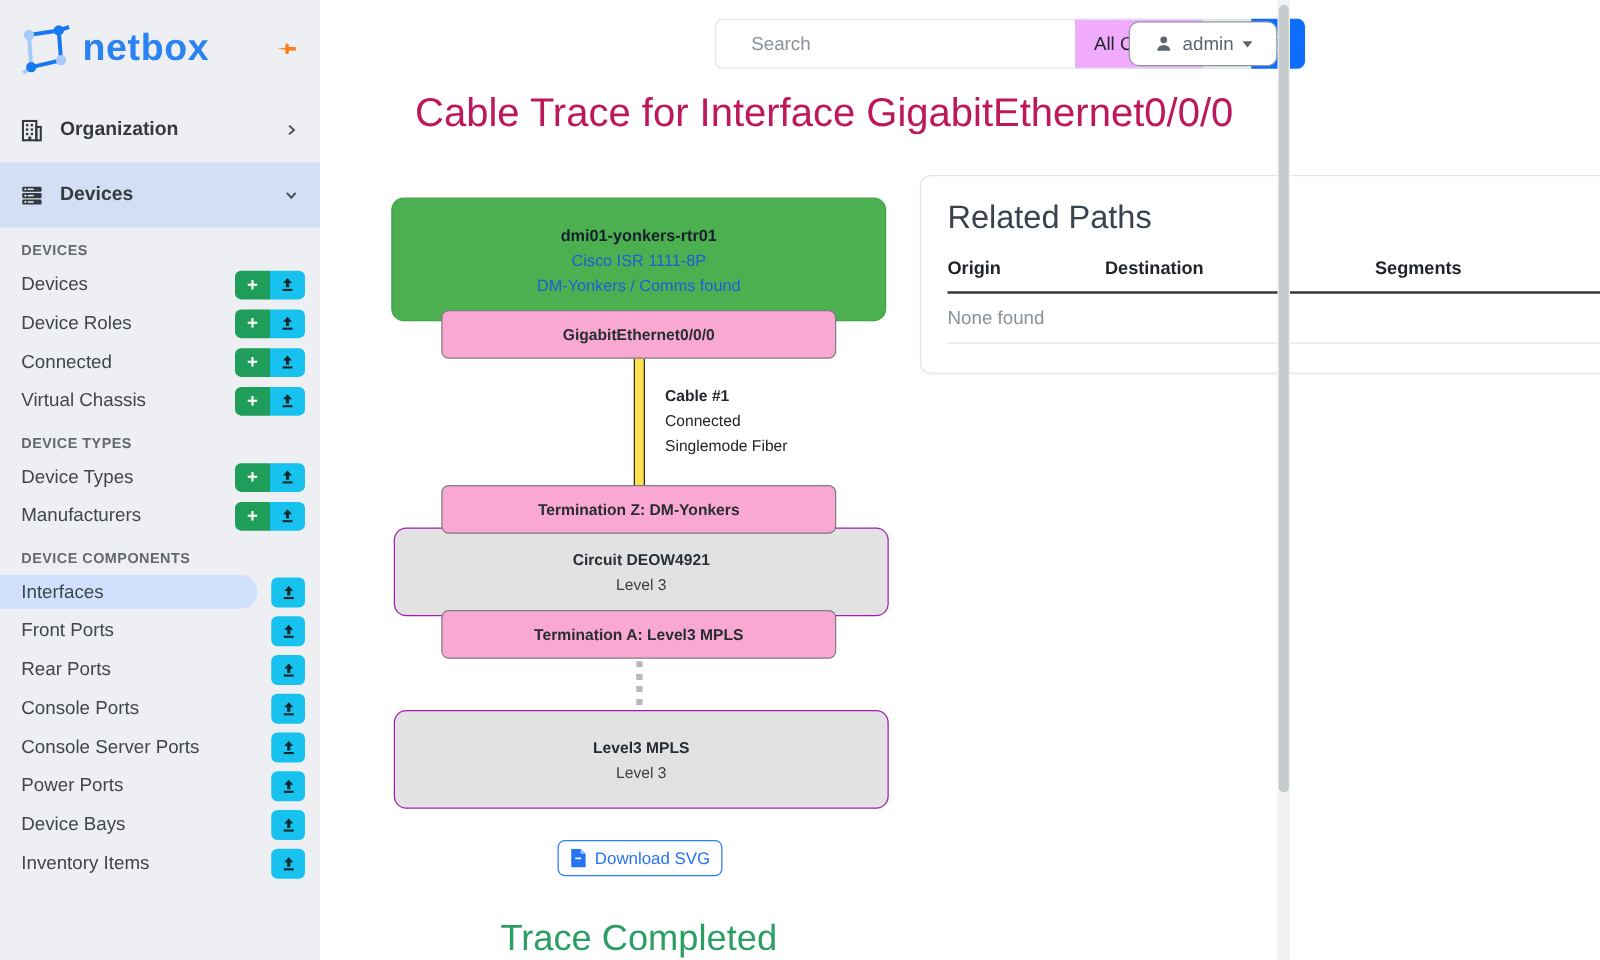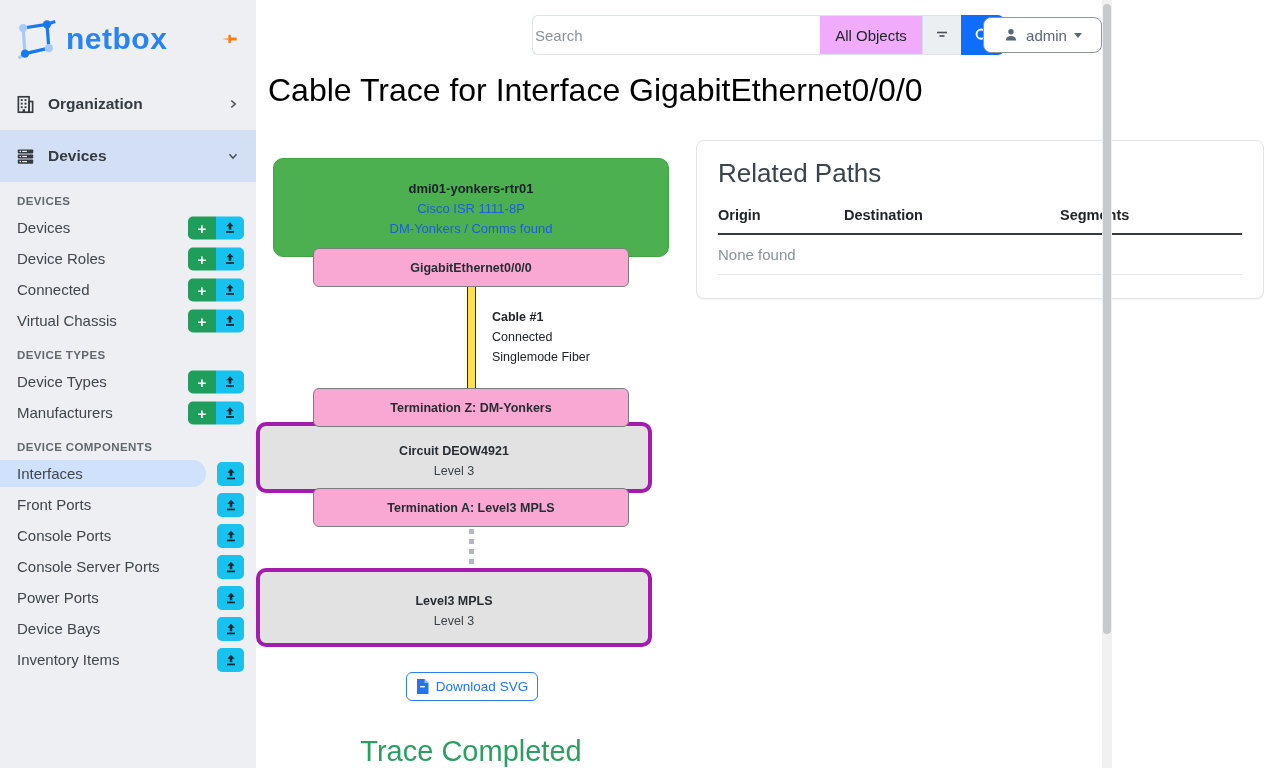--- a/index.html
+++ b/index.html
@@ -1,18 +1,18 @@
 <!DOCTYPE html>
 <html><head>
 <meta charset="utf-8">
 <style>
   * { box-sizing: border-box; margin: 0; padding: 0; }
   html,body { width:1280px; height:768px; overflow:hidden;
     font-family:"Liberation Sans","DejaVu Sans",sans-serif; background:#fff; }
-  .app { display:flex; width:1112px; height:768px; position:relative; }
+  .app { display:flex; width:1032px; height:768px; position:relative;gap:40px; }
 
   
   .sidebar { width:256px; flex-shrink:0; background:#edeff2; height:768px; }
   .logo-row { height:78px; display:flex; align-items:center; padding:0 18px 0 14px; justify-content:space-between; }
   .logo { display:flex; align-items:center; gap:8px; cursor:pointer; }
   .logo-text { font-size:30px; font-weight:bold; color:#2a83f0; letter-spacing:.5px; }
   .pin { width:18px; height:18px; }
 
   .nav-group { height:52px; display:flex; align-items:center; padding:0 16px; gap:13px; color:#343a40; font-size:15.5px; font-weight:600; cursor:pointer; }
   .nav-group.active { background:#d2dff4; }
@@ -25,43 +25,43 @@
   .item .hl { position:absolute; left:0; top:2px; bottom:2px; width:206px; background:#cfe1fc; border-radius:0 14px 14px 0; }
   .btns { position:absolute; right:12px; top:50%; transform:translateY(-50%); display:flex; }
   .btn-add { width:28px; height:23px; background:#1f9d5b; border:none; border-radius:5px 0 0 5px; color:#fff; font-size:15px; font-weight:bold; line-height:21px; text-align:center; cursor:pointer; }
   .btn-import { width:28px; height:23px; background:#17c2ef; border:none; border-radius:0 5px 5px 0; display:flex; align-items:center; justify-content:center; cursor:pointer; }
   .btn-import.solo { border-radius:5px; width:27px; height:24px; }
 
   
   .main { flex:1; position:relative; background:#fff; }
 
   .search-group { position:absolute; left:276px; top:15px; height:40px; display:flex; }
-  .search-input { width:288px; height:40px; border:1px solid #dfe3e7; border-right:none; border-radius:6px 0 0 6px; padding:0 2px; font-size:15px; color:#14532d; outline:none; font-family:inherit; }
+  .search-input { width:288px; height:40px; border:1px solid #dfe3e7; border-right:none; border-radius:6px 0 0 6px; padding:0 28px; font-size:15px; color:#14532d; outline:none; font-family:inherit; }
   .search-input::placeholder { color:#8a9199; }
   .scope-btn { width:102px; height:40px; background:#f0abfc; border:1px solid #dfe3e7; border-left:none; border-right:none; font-size:15px; color:#212529; font-family:inherit; cursor:pointer; }
   .filter-btn { width:39px; height:40px; background:#eceff1; border:1px solid #dfe3e7; border-right:none; border-left:1px solid #d9dde1; display:flex; align-items:center; justify-content:center; cursor:pointer; }
   .search-btn { width:43px; height:40px; background:#0d6efd; border:none; border-radius:0 6px 6px 0; display:flex; align-items:center; justify-content:center; cursor:pointer; }
 
   .account-btn { position:absolute; right:10px; top:17px; width:119px; height:36px; background:#fff; border:1px solid #8d959e; border-radius:8px; display:flex; align-items:center; justify-content:center; gap:7px; color:#5b6670; font-size:15px; cursor:pointer; font-family:inherit; }
   .caret { width:0; height:0; border-left:4.5px solid transparent; border-right:4.5px solid transparent; border-top:5px solid #5b6670; }
 
-  .page-title { position:absolute; left:12px; top:72px; font-size:32px; font-weight:400; color:#000000; }
+  .page-title { position:absolute; left:36px; top:72px; font-size:32px; font-weight:400; color:#be185d; }
 
   
   .node-device { position:absolute; left:17px; top:158px; width:396px; height:99px; background:#4cb050; border:1px solid #41a246; border-radius:10px; text-align:center; padding-top:20px; z-index:1; }
   .node-device .name { font-size:13px; font-weight:bold; color:#17202b; line-height:20px; cursor:pointer; }
   .node-device .sub { font-size:13px; color:#1c5fd8; line-height:20px; cursor:pointer; }
   .small-box { position:absolute; left:57px; width:316px; height:39px; background:#f9a8d4; border:1px solid #7d7d7d; border-radius:6px; display:flex; align-items:center; justify-content:center; font-size:12.5px; font-weight:bold; color:#272d33; z-index:3; cursor:pointer; }
   .iface-box { top:248px; }
   .termz-box { top:388px; }
   .terma-box { top:488px; }
   .cable-bar { position:absolute; left:211px; top:287px; width:9px; height:101px; background:#ffe14d; border-left:1.5px solid #2b2b2b; border-right:1.5px solid #2b2b2b; z-index:2; }
   .cable-text { position:absolute; left:236px; top:307px; font-size:12.5px; line-height:20px; color:#212529; z-index:2; }
   .cable-text .c-label { font-weight:bold; cursor:pointer; }
-  .big-box { position:absolute; left:0; width:396px; background:#e2e2e2; border:4px solid #a21caf; border-radius:10px; text-align:center; z-index:2; }
+  .big-box { position:absolute; left:19px; width:396px; background:#e2e2e2; border:1px solid #a21caf; border-radius:10px; text-align:center; z-index:2; }
   .circuit-box { top:422px; height:71px; padding-top:15px; }
   .attach-box { top:568px; height:79px; padding-top:19px; }
   .big-box .t1 { font-size:12.5px; font-weight:bold; color:#272d33; line-height:20px; cursor:pointer; }
   .big-box .t2 { font-size:12.5px; color:#3c4248; line-height:20px; }
   .dotted-link { position:absolute; left:213px; top:529px; width:5px; height:37px; background:repeating-linear-gradient(to bottom,#b2b8be 0 5px,transparent 5px 10px); z-index:1; }
   .download-btn { position:absolute; left:150px; top:672px; width:132px; height:29px; background:#fff; border:1px solid #2f7df6; border-radius:6px; color:#2573f0; font-size:13.5px; display:flex; align-items:center; justify-content:center; gap:7px; cursor:pointer; font-family:inherit; }
   .trace-status { position:absolute; left:17px; top:735px; width:396px; text-align:center; font-size:29px; color:#2b9e63; }
 
   
   .card { position:absolute; left:440px; top:140px; width:568px; height:159px; background:#fff; border:1px solid #e3e6e8; border-radius:8px; box-shadow:0 1px 2px rgba(0,0,0,.05); padding:17px 21px; }
@@ -241,20 +241,31 @@
       <span class="btns">
         <button class="btn-import solo">
           <svg width="12" height="12" viewBox="0 0 12 12">
               <path d="M6 0.8 L9.6 4.8 H7.3 V8.3 H4.7 V4.8 H2.4 Z" fill="#062a30"></path>
               <rect x="2" y="9.6" width="8" height="1.7" fill="#062a30"></rect>
             </svg>
         </button>
       </span>
     </div>
     <div class="item">
+      <span class="item-label">Rear Ports</span>
+      <span class="btns">
+        <button class="btn-import solo">
+          <svg width="12" height="12" viewBox="0 0 12 12">
+              <path d="M6 0.8 L9.6 4.8 H7.3 V8.3 H4.7 V4.8 H2.4 Z" fill="#062a30"></path>
+              <rect x="2" y="9.6" width="8" height="1.7" fill="#062a30"></rect>
+            </svg>
+        </button>
+      </span>
+    </div>
+    <div class="item">
       <span class="item-label">Console Ports</span>
       <span class="btns">
         <button class="btn-import solo">
           <svg width="12" height="12" viewBox="0 0 12 12">
               <path d="M6 0.8 L9.6 4.8 H7.3 V8.3 H4.7 V4.8 H2.4 Z" fill="#062a30"></path>
               <rect x="2" y="9.6" width="8" height="1.7" fill="#062a30"></rect>
             </svg>
         </button>
       </span>
     </div>

